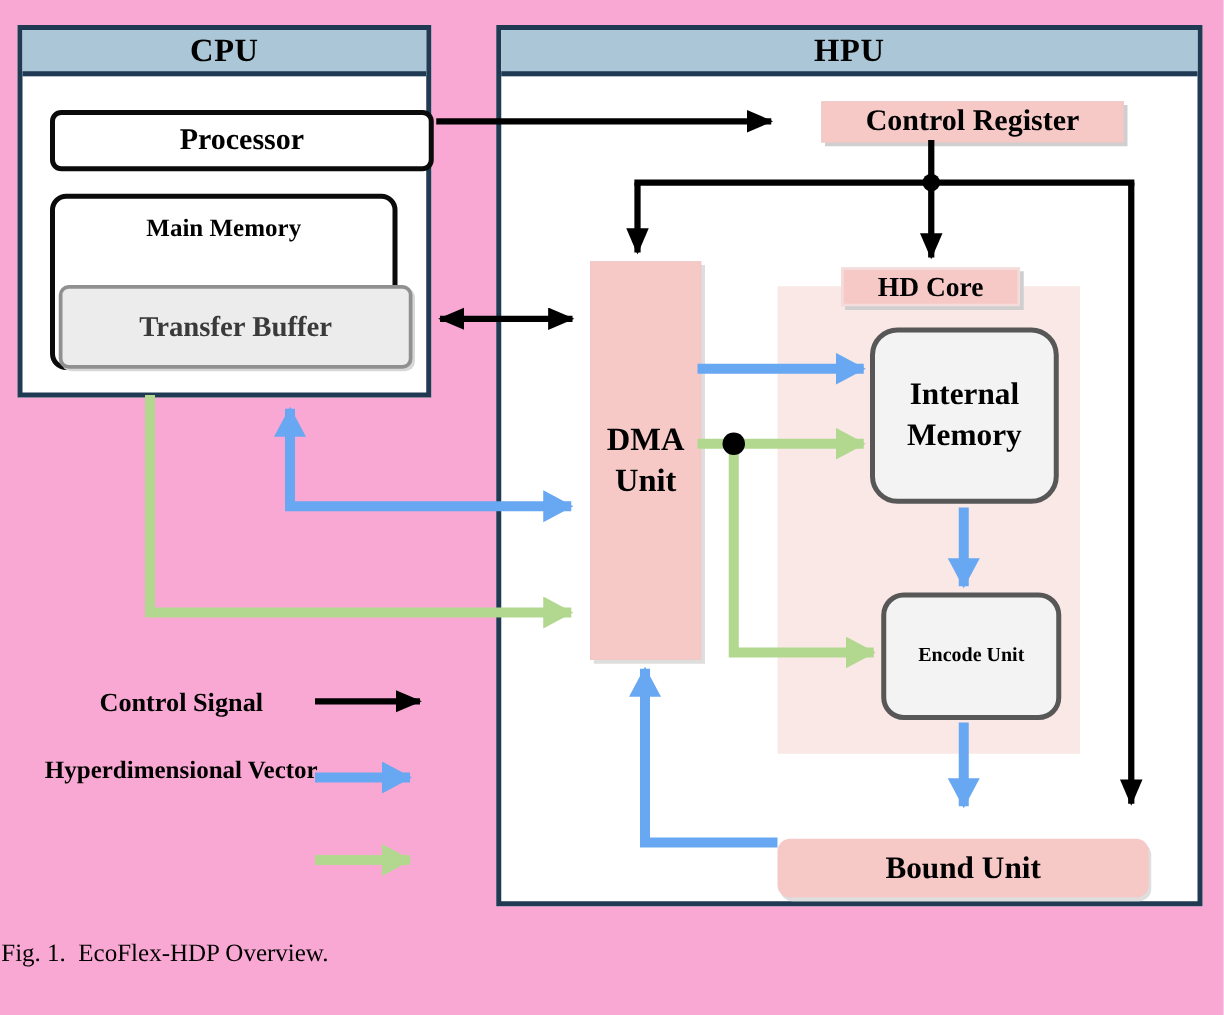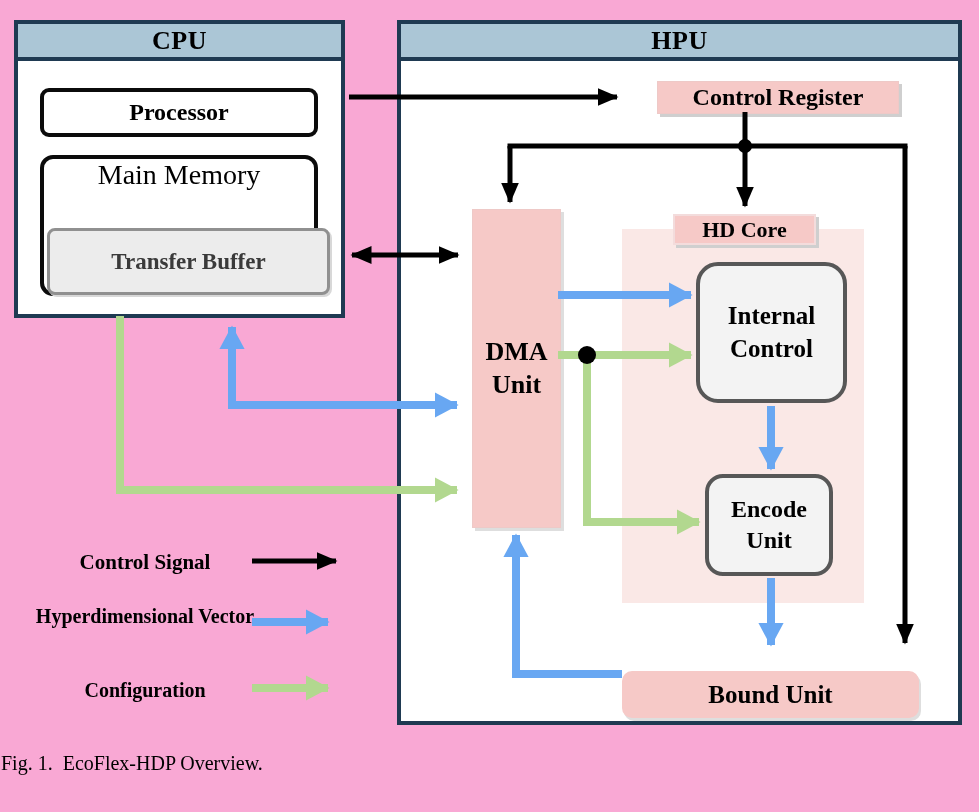--- a/index.html
+++ b/index.html
@@ -12,21 +12,21 @@
   .outer-header { height:37px; background:#abc6d6; border-bottom:4px solid #1f3a52;
                   display:flex; align-items:center; justify-content:center;
                   font-weight:bold; font-size:26px; letter-spacing:0.5px; }
 
   
   .black-box { position:absolute; border:4px solid #0b0b0b; background:#fff;
                display:flex; align-items:center; justify-content:center;
                font-weight:bold; font-size:24px; }
   .proc { border-radius:9px; }
   .mm   { border-radius:13px; align-items:flex-start; }
-  .mm-label { width:100%; text-align:center; font-weight:normal; font-size:28px; }
+  .mm-label { width:100%; text-align:center; padding-top:13px; font-weight:bold; font-size:20px; }
   .transfer { position:absolute; background:#ececec; border:3px solid #909090; border-radius:8px;
               display:flex; align-items:center; justify-content:center;
               font-weight:bold; font-size:23px; color:#3a3a3a;
               box-shadow:2px 2px 0 #d8d8d8; }
 
   
   .pink-box { position:absolute; background:#f6c9c7; display:flex; align-items:center; justify-content:center;
               font-weight:bold; font-size:24px; color:#000; text-align:center; }
   .ctrl-reg { box-shadow:3px 3px 0 #cfcfcf; border:1px solid #eec9c7;margin-left:32px; }
   .dma      { font-size:26px; line-height:1.25; box-shadow:3px 3px 0 #dedede; border:1px solid #eec9c7; }
@@ -51,21 +51,21 @@
 <body>
 
 <div class="stage">
 
   <div class="outer-box" style="left:14px; top:20px; width:331px; height:298px;">
     <div class="outer-header">
       <span>CPU</span>
     </div>
   </div>
 
-  <div class="black-box proc" style="left:40px; top:88px; width:278px; height:49px;">
+  <div class="black-box proc" style="left:40px; top:88px; width:307px; height:49px;">
     <span>Processor</span>
   </div>
 
   <div class="black-box mm" style="left:40px; top:155px; width:278px; height:141px;">
     <div class="mm-label">Main Memory</div>
   </div>
 
   <div class="transfer" style="left:47px; top:228px; width:283px; height:67px;">
     <span>Transfer Buffer</span>
   </div>
@@ -84,34 +84,33 @@
 
   <div class="pink-box dma" style="left:472px; top:209px; width:89px; height:319px;">
     <span>DMA Unit</span>
   </div>
 
   <div class="pink-box hd-label" style="left:673px; top:214px; width:143px; height:31px;">
     <span>HD Core</span>
   </div>
 
   <div class="gray-box" style="left:696px; top:262px; width:151px; height:141px; border-radius:22px;">
-    <span>Internal Control</span>
+    <span>Internal Memory</span>
   </div>
 
-  <div class="gray-box" style="left:705px; top:474px; width:128px; height:102px; border-radius:18px; font-size:24px;">
+  <div class="gray-box" style="left:705px; top:474px; width:144px; height:102px; border-radius:18px; font-size:16px;">
     <span>Encode Unit</span>
   </div>
 
   <div class="pink-box bound" style="left:622px; top:651px; width:297px; height:47px;margin-top:20px;">
     <span>Bound Unit</span>
   </div>
 
   <div class="legend-label" style="left:40px; top:548px; width:210px; font-size:21px;">Control Signal</div>
   <div class="legend-label" style="left:30px; top:602px; width:230px;">Hyperdimensional Vector</div>
-  <div class="legend-label" style="left:40px; top:676px; width:210px;">Configuration</div>
 
   <div class="caption">Fig. 1.  EcoFlex-HDP Overview.</div>
 
   <svg class="overlay" width="979" height="812" viewBox="0 0 979 812">
     <defs>
       <marker id="ah-black" markerUnits="strokeWidth" markerWidth="4.6" markerHeight="3.8" refX="3.9" refY="1.8" orient="auto-start-reverse">
         <path d="M0,0 L4.2,1.8 L0,3.6 Z" fill="#000000"></path>
       </marker>
       <marker id="ah-blue" markerUnits="strokeWidth" markerWidth="3.4" markerHeight="3.4" refX="2.8" refY="1.6" orient="auto-start-reverse">
         <path d="M0,0 L3,1.6 L0,3.2 Z" fill="#68a7f2"></path>

